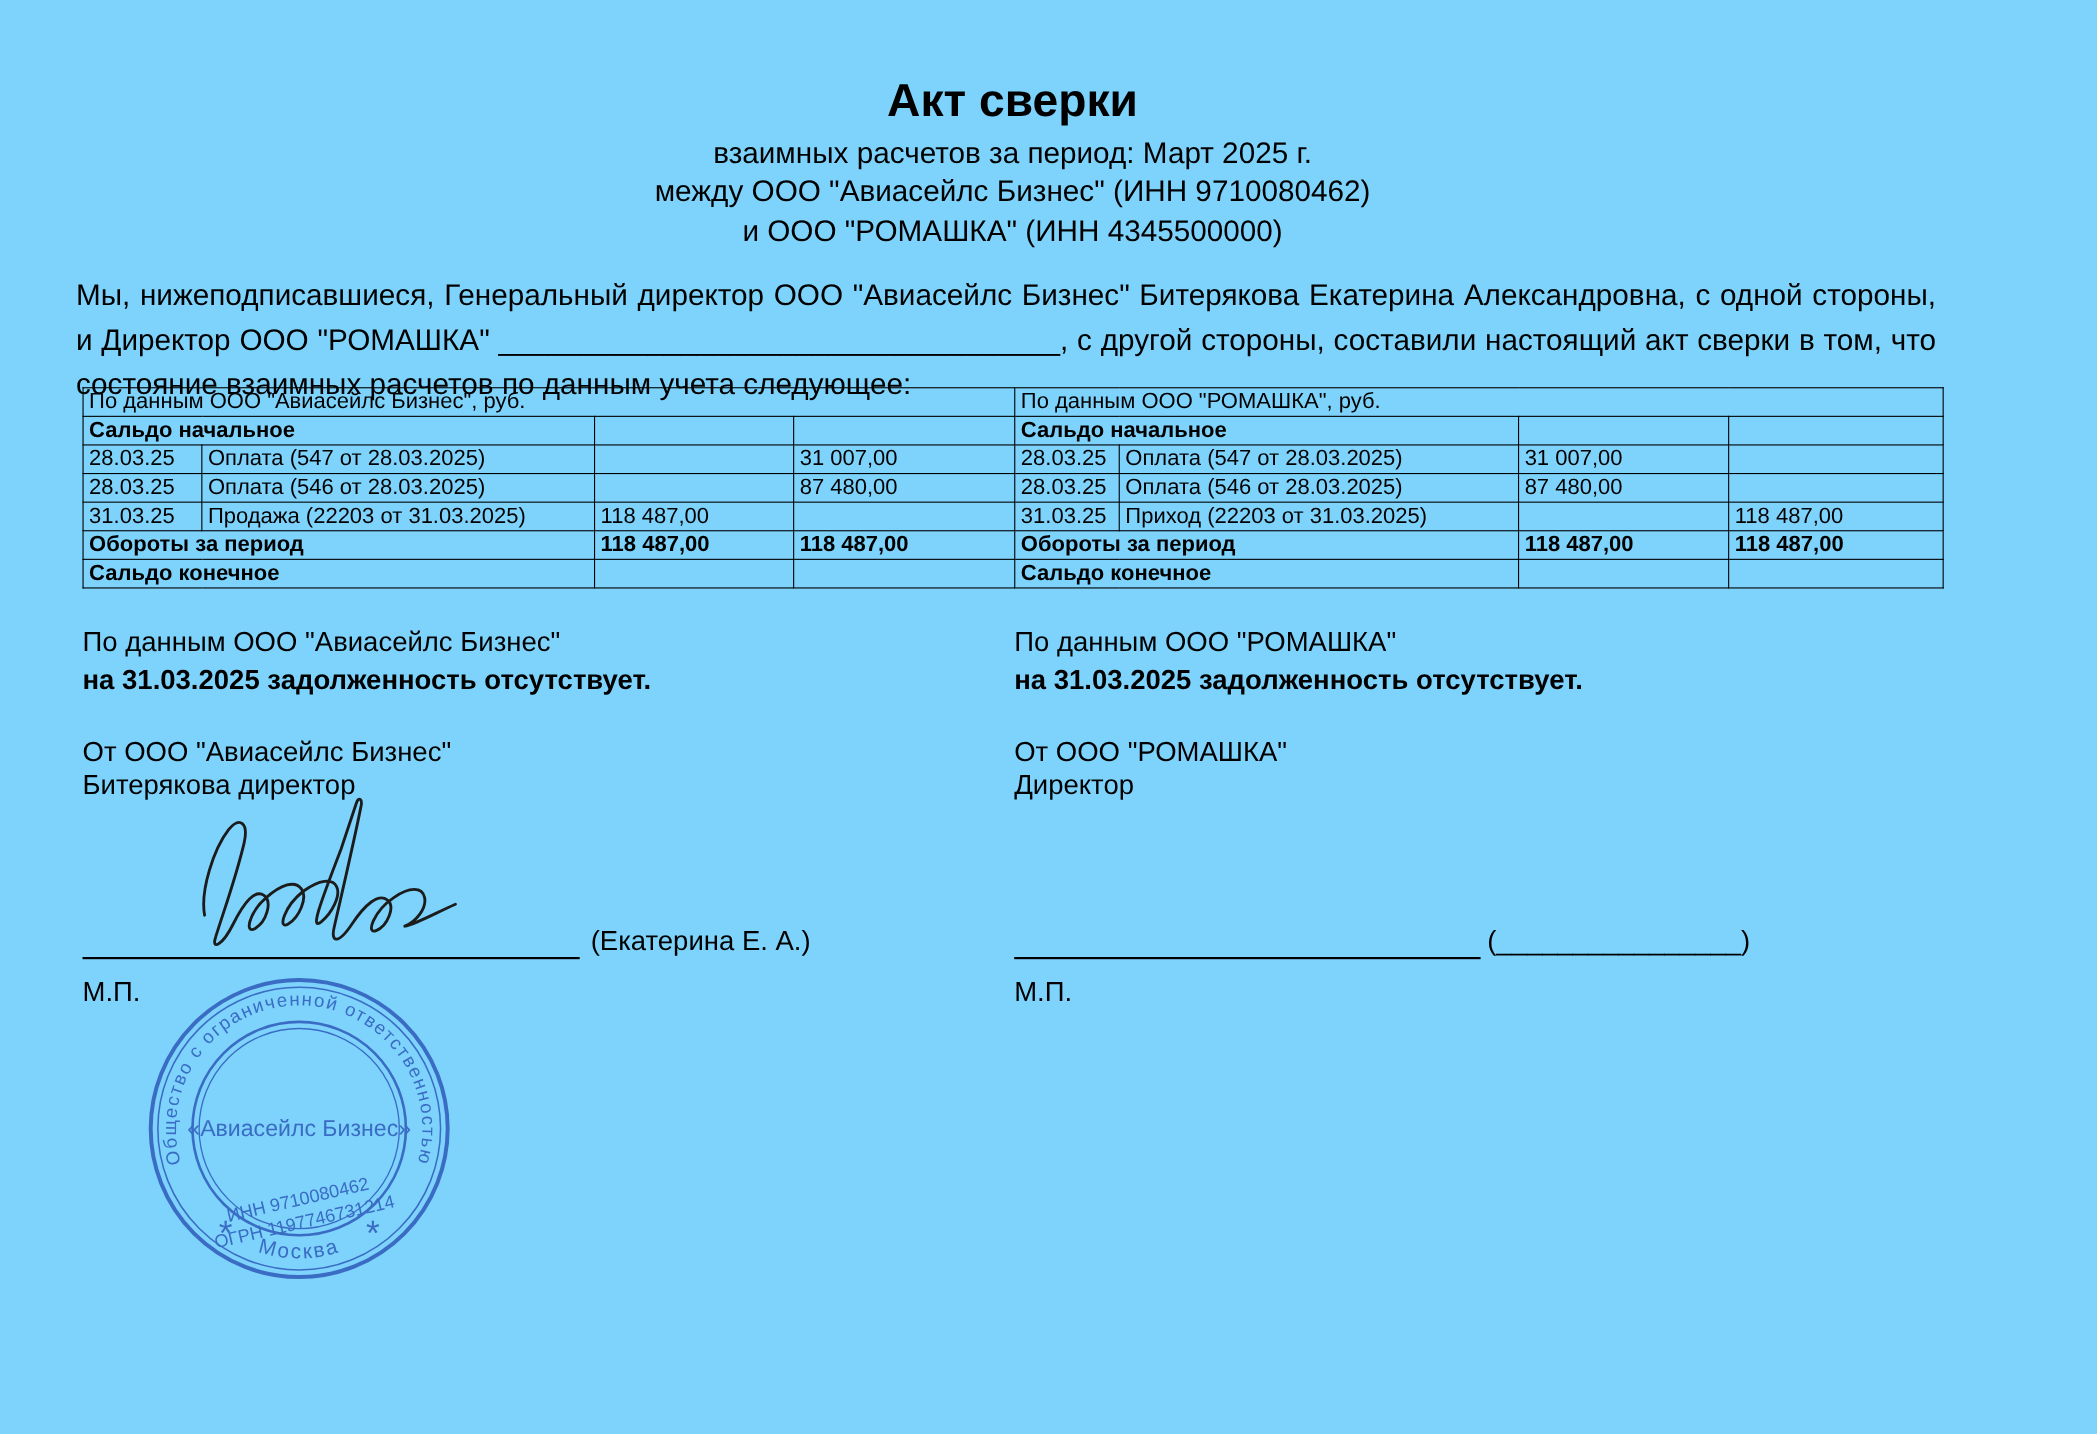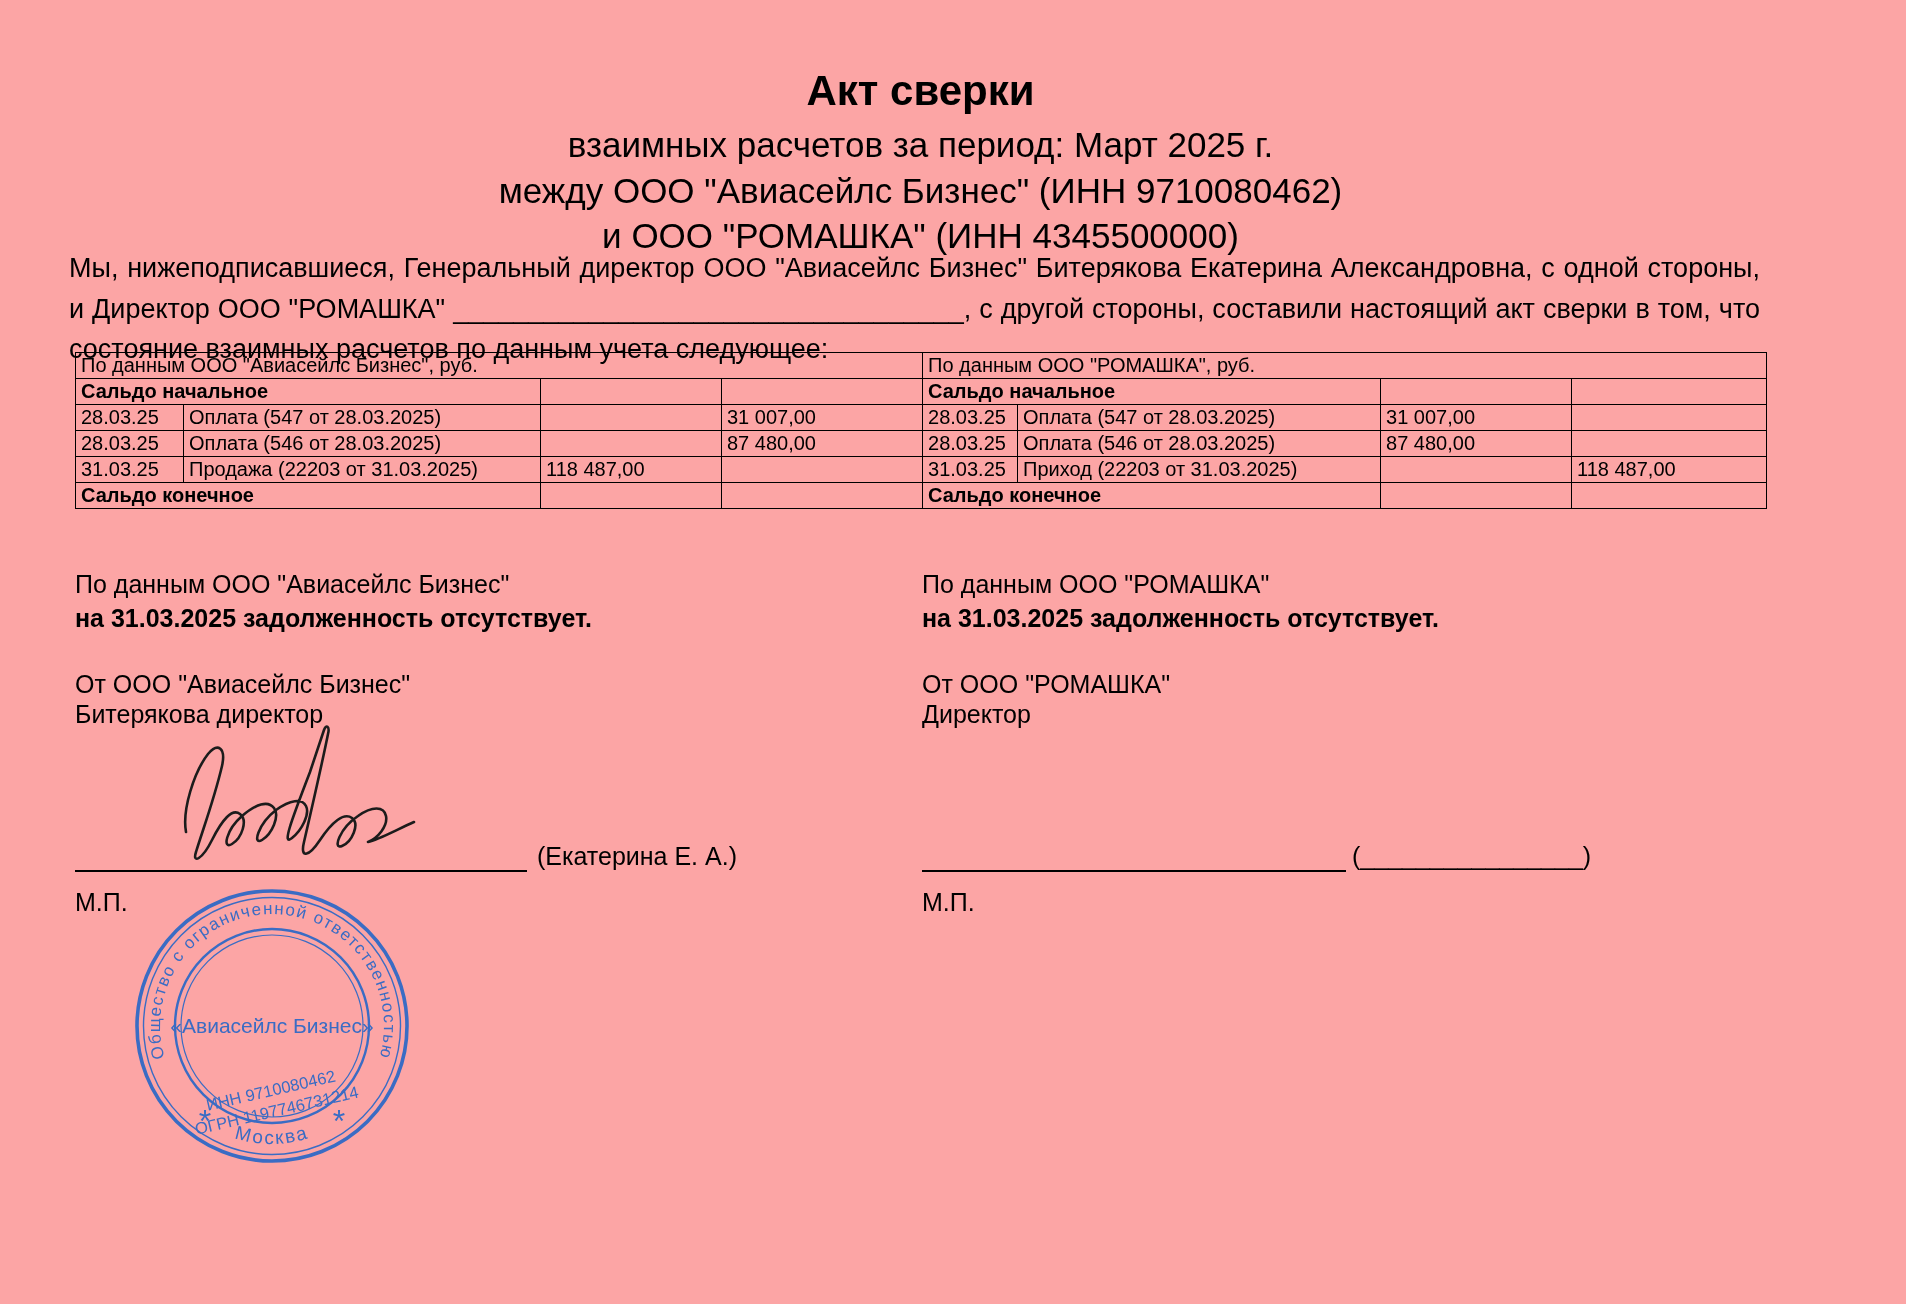--- a/index.html
+++ b/index.html
@@ -1,24 +1,24 @@
 <!DOCTYPE html>
 <html><head>
 <meta charset="utf-8">
 <style>
   * { margin:0; padding:0; box-sizing:border-box; }
   body { background:#888; font-family:"Liberation Sans", sans-serif; color:#000; }
   .page {
-    position:relative; width:1906px; height:1304px; background:#fca5a5;
+    position:relative; width:1906px; height:1304px; background:#7dd3fc;
     overflow:hidden; font-family:"Liberation Sans", sans-serif;
   }
   
   .doc-header { position:absolute; left:75px; top:66px; width:1691px; text-align:center; }
   .doc-title { font-size:42px; font-weight:bold; line-height:1.2; margin-bottom:6px; }
-  .doc-subtitle { font-size:35px; line-height:1.3; }
+  .doc-subtitle { font-size:27px; line-height:1.3; }
   
   .intro {
     position:absolute; left:69px; top:248px; width:1691px;
     font-size:27px; line-height:1.5; text-align:justify;
   }
   
   table.recon {
     position:absolute; left:75px; top:352px; width:1691px;
     border-collapse:collapse; table-layout:fixed; font-size:20px;
   }
@@ -114,20 +114,28 @@
       </tr>
       <tr>
         <td>31.03.25</td>
         <td>Продажа (22203 от 31.03.2025)</td>
         <td class="num">118 487,00</td>
         <td class="num"></td>
         <td>31.03.25</td>
         <td>Приход (22203 от 31.03.2025)</td>
         <td class="num"></td>
         <td class="num">118 487,00</td>
+      </tr>
+      <tr>
+        <td colspan="2" class="lbl">Обороты за период</td>
+        <td class="num b">118 487,00</td>
+        <td class="num b">118 487,00</td>
+        <td colspan="2" class="lbl">Обороты за период</td>
+        <td class="num b">118 487,00</td>
+        <td class="num b">118 487,00</td>
       </tr>
       <tr>
         <td colspan="2" class="lbl">Сальдо конечное</td>
         <td class="num"></td>
         <td class="num"></td>
         <td colspan="2" class="lbl">Сальдо конечное</td>
         <td class="num"></td>
         <td class="num"></td>
       </tr>
     </tbody>

